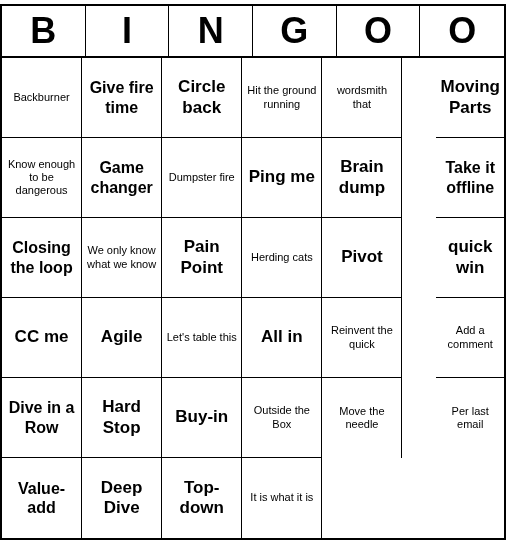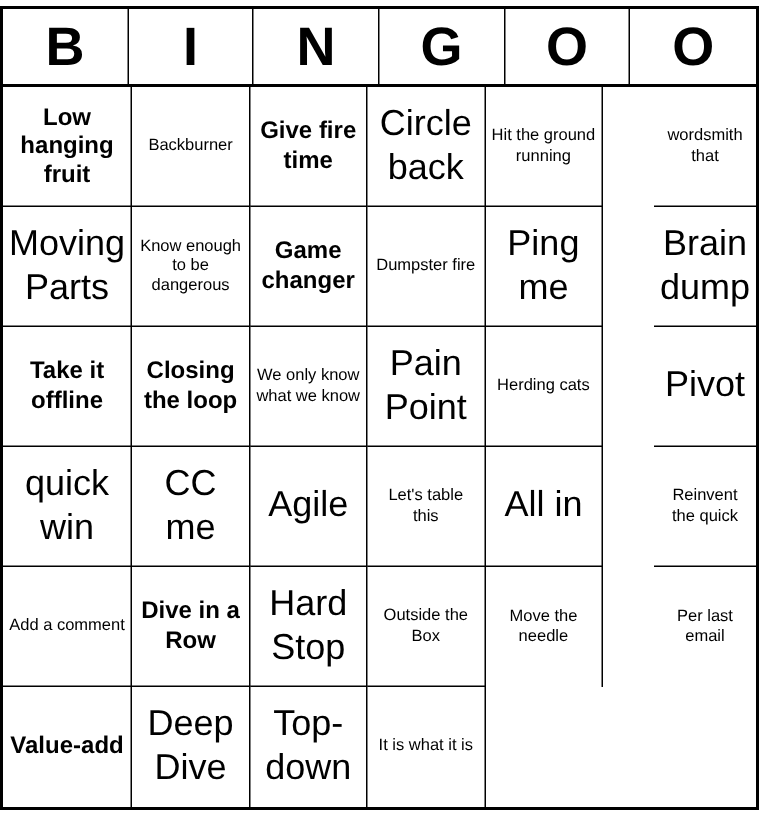--- a/index.html
+++ b/index.html
@@ -50,22 +50,22 @@
       margin-left: 34px;
     }
     .bingo-grid .bingo-cell:nth-last-child(-n+6) {
       border-bottom: none;
     }
     .bingo-cell .cell-text {
       font-size: 13px;
       line-height: 1.2;
     }
     .bingo-cell.large-text .cell-text {
-      font-size: 24px;
-      font-weight: normal;
+      font-size: 17px;
+      font-weight: bold;
     }
     .bingo-cell.medium-text .cell-text {
       font-size: 16px;
       font-weight: bold;
     }
     .bingo-cell.small-text .cell-text {
       font-size: 11px;
     }
   </style>
 </head>
@@ -74,23 +74,20 @@
 <div class="bingo-card">
   <div class="bingo-header">
   <div class="bingo-header-cell">B</div>
       <div class="bingo-header-cell">I</div>
       <div class="bingo-header-cell">N</div>
       <div class="bingo-header-cell">G</div>
       <div class="bingo-header-cell">O</div>
       <div class="bingo-header-cell">O</div>
     </div>
   <div class="bingo-grid">
-  <div class="bingo-cell medium-text">
-        <span class="cell-text">Low hanging fruit</span>
-      </div>
       <div class="bingo-cell small-text">
         <span class="cell-text">Backburner</span>
       </div>
       <div class="bingo-cell medium-text">
         <span class="cell-text">Give fire time</span>
       </div>
       <div class="bingo-cell large-text">
         <span class="cell-text">Circle back</span>
       </div>
       <div class="bingo-cell small-text">
@@ -155,20 +152,23 @@
       </div>
       <div class="bingo-cell small-text">
         <span class="cell-text">Add a comment</span>
       </div>
       <div class="bingo-cell medium-text">
         <span class="cell-text">Dive in a Row</span>
       </div>
       <div class="bingo-cell large-text">
         <span class="cell-text">Hard Stop</span>
       </div>
+      <div class="bingo-cell large-text">
+        <span class="cell-text">Buy-in</span>
+      </div>
       <div class="bingo-cell small-text">
         <span class="cell-text">Outside the Box</span>
       </div>
       <div class="bingo-cell small-text">
         <span class="cell-text">Move the needle</span>
       </div>
       <div class="bingo-cell small-text">
         <span class="cell-text">Per last email</span>
       </div>
       <div class="bingo-cell medium-text">

